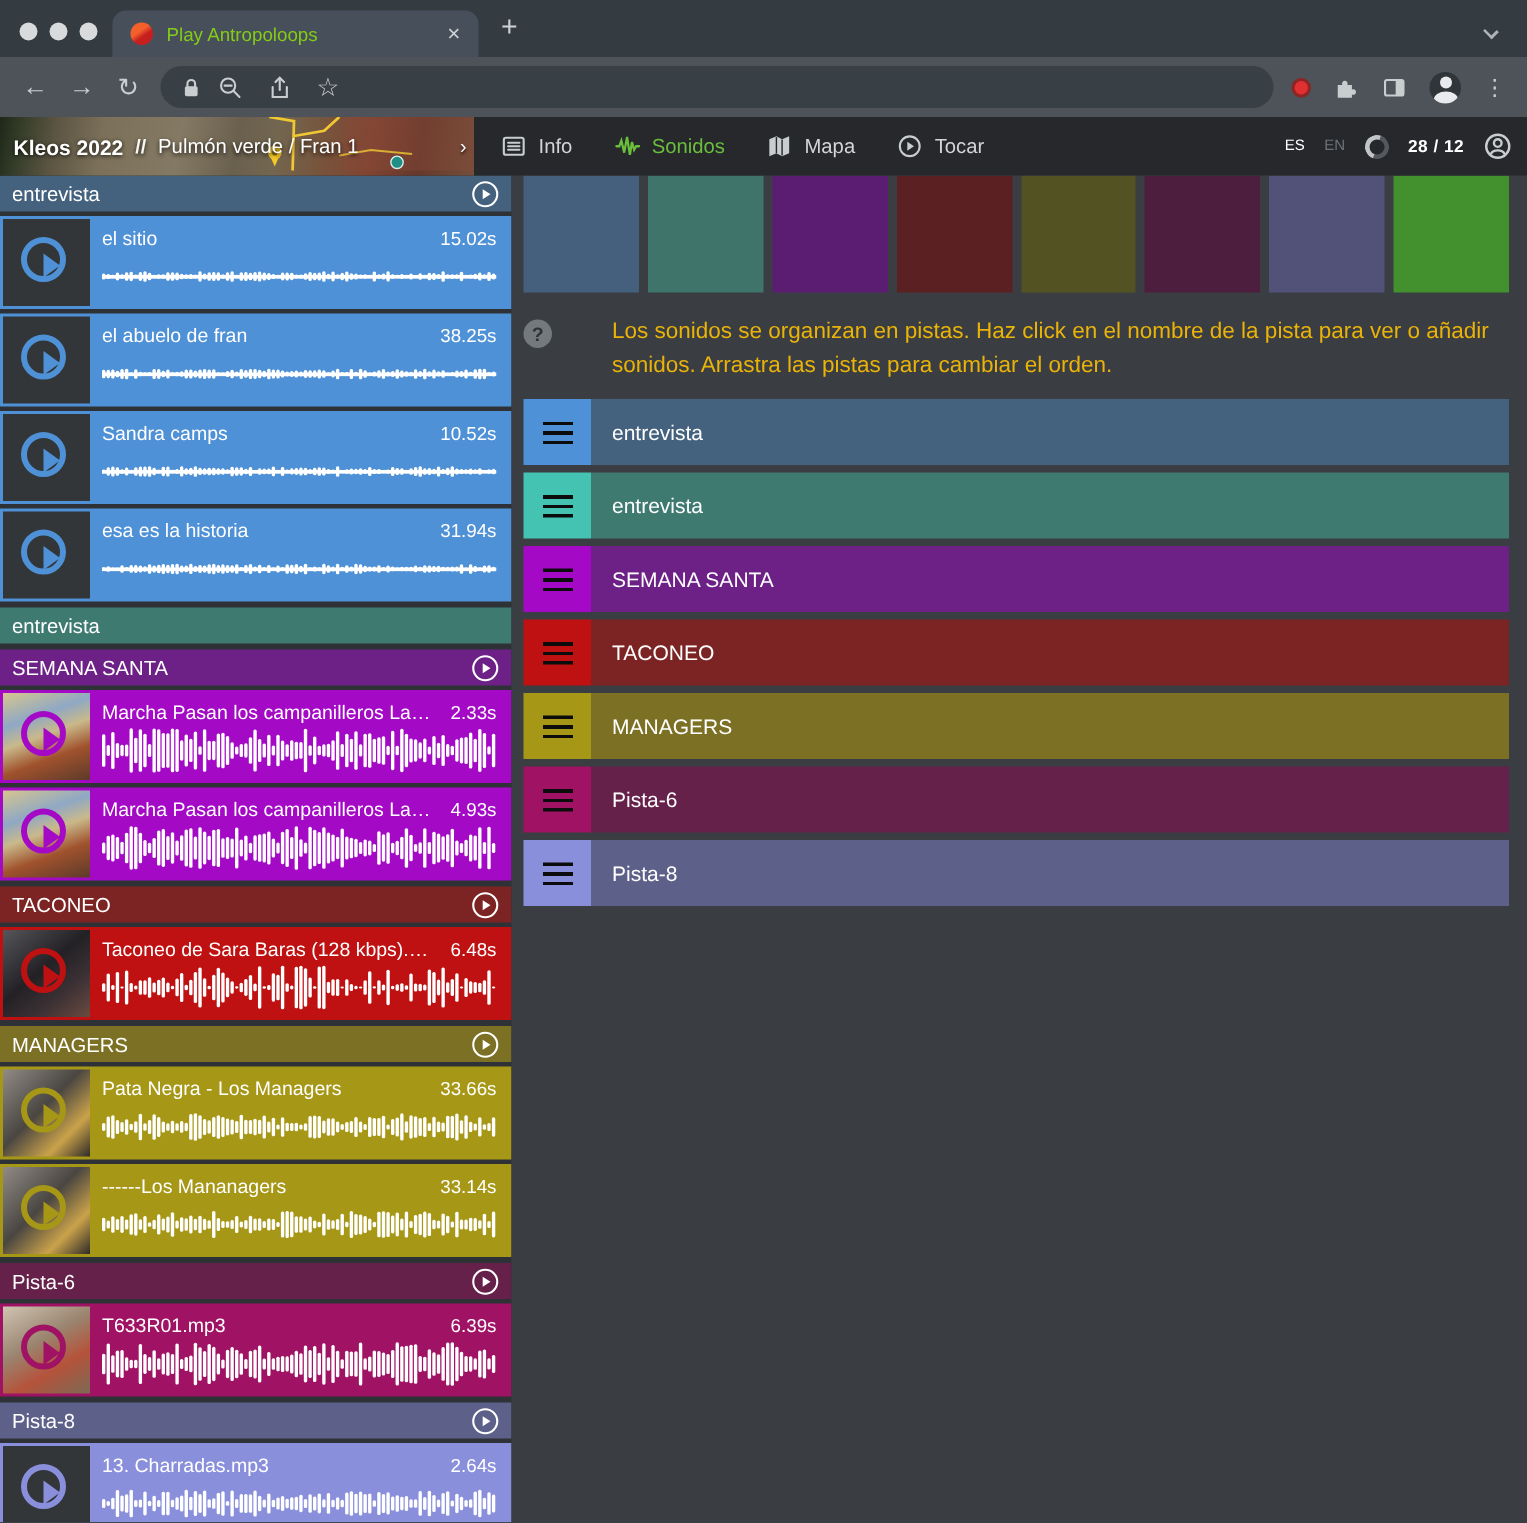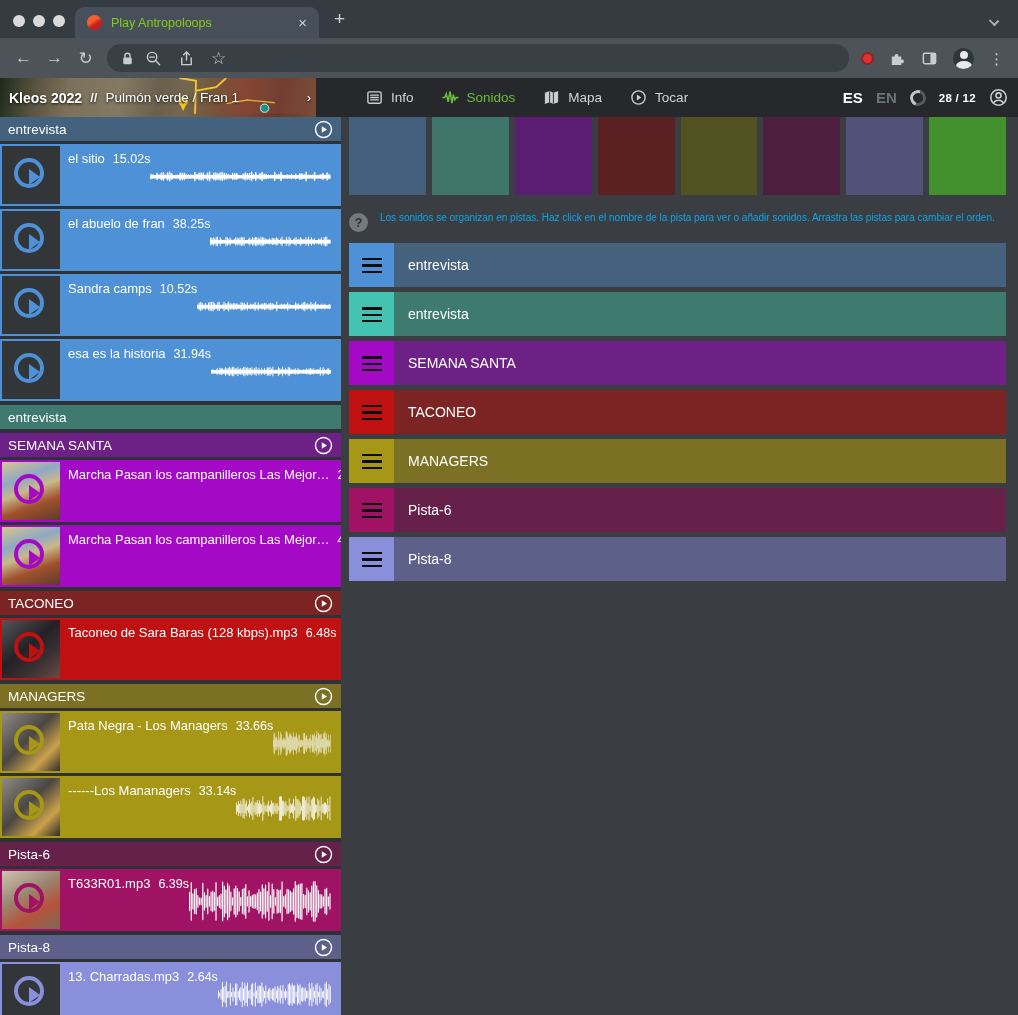--- a/index.html
+++ b/index.html
@@ -48,25 +48,25 @@
               linear-gradient(100deg,#27331f 0%,#475237 5%,#7b7258 12%,#a89878 22%,#b3a486 38%,
                               #8f8168 50%,#9b8a6b 58%,#a2704f 68%,#ae5a40 78%,#8a4a38 88%,#9c6a4d 100%); }
   .banner svg.overlay { position:absolute; inset:0; }
   .banner-text { position:absolute; inset:0; display:flex; align-items:center; gap:8px; padding-left:9px;
                  color:#fff; text-shadow:0 1px 3px rgba(0,0,0,.85); white-space:nowrap; }
   .banner-project { font-size:14px; font-weight:bold; }
   .banner-sep { font-size:13px; font-weight:bold; opacity:.95; }
   .banner-crumb { font-size:13.5px; }
   .banner-next { position:absolute; right:5px; top:0; height:100%; display:flex; align-items:center;
                  color:#fff; font-size:13px; text-shadow:0 1px 2px rgba(0,0,0,.8); }
-  .app-nav { display:flex; align-items:center; gap:28px; padding-left:18px;margin-left:32px; }
+  .app-nav { display:flex; align-items:center; gap:28px; padding-left:18px; }
   .nav-item { display:flex; align-items:center; gap:8px; color:#d2d4d6; font-size:13.5px; }
   .nav-item.active { color:#6abe3c; }
   .header-right { margin-left:auto; display:flex; align-items:center; gap:13px; padding-right:10px; }
-  .lang { font-size:15px; font-weight:bold; }
+  .lang { font-size:10px; font-weight:normal; }
   .lang-es { color:#ffffff; } .lang-en { color:#6d7377; }
   .donut { width:16px; height:16px; border-radius:50%; border:3px solid #55595d;
            border-left-color:#c2c5c7; border-top-color:#c2c5c7; transform:rotate(-25deg); }
   .counter { color:#fff; font-size:11.5px; font-weight:bold; letter-spacing:.3px; }
 
   
   .content { flex:1; display:flex; overflow:hidden; }
 
   
   .sidebar { width:341px; flex:none; background:#2e3236; overflow:hidden; }
@@ -81,36 +81,36 @@
   .thumb { width:58px; height:58px; flex:none; position:relative; background:#323639; overflow:hidden; }
   .thumb .play-o { position:absolute; left:50%; top:50%; width:30px; height:30px; margin:-17px 0 0 -17px;
                    border:4px solid var(--bright); border-radius:50%; }
   .thumb .play-o::after { content:""; position:absolute; left:11px; top:7px;
                           border-left:11px solid var(--bright);
                           border-top:8px solid transparent; border-bottom:8px solid transparent; }
   .thumb.photo-virgin  { background:linear-gradient(160deg,#d8c58e 0%,#8fa8c4 30%,#c9b98a 48%,#a0522d 70%,#5d3a2a 100%); }
   .thumb.photo-dancer  { background:linear-gradient(140deg,#55555a 0%,#232125 45%,#3a3034 70%,#6b4a3f 100%); }
   .thumb.photo-band    { background:linear-gradient(135deg,#908b85 0%,#4a4641 45%,#caa24a 75%,#2f2b28 100%); }
   .thumb.photo-building{ background:linear-gradient(150deg,#cfc4b2 0%,#9a8570 40%,#b5533b 68%,#7d6a55 100%); }
-  .clip-body { flex:1; min-width:0; padding:5px 8px 3px 8px; display:flex; flex-direction:row; }
+  .clip-body { flex:1; min-width:0; padding:5px 8px 3px 8px; display:flex; flex-direction:column; }
   .clip-top { display:flex; align-items:baseline; gap:8px; color:#fff; }
   .clip-title { flex:1; font-size:13px; white-space:nowrap; overflow:hidden; text-overflow:ellipsis; }
   .clip-dur { font-size:12.5px; flex:none; }
   .wave { flex:1; margin-top:1px; }
   .wave svg { display:block; width:100%; height:100%; }
 
   
   .main { flex:1; min-width:0; padding:0 12px 0 8px; overflow:hidden; }
   .swatches { display:flex; gap:6px; height:78px; }
   .swatch { flex:1; }
   .info-banner { display:flex; gap:12px; margin-top:15px; }
   .qmark { width:19px; height:19px; flex:none; margin-top:3px; border-radius:50%;
            background:#74797d; color:#2e3236; font-weight:bold; font-size:13px;
            display:flex; align-items:center; justify-content:center; }
-  .info-text { color:#0ea5e9; font-size:10px; line-height:1.5; }
+  .info-text { color:#eab308; font-size:15px; line-height:1.5;margin-left:28px; }
   .rows { margin-top:11px; }
   .track-row { display:flex; height:44px; margin-bottom:5px; }
   .row-handle { width:45px; flex:none; background:var(--bright);
                 display:flex; align-items:center; justify-content:center; }
   .hamburger { width:20px; height:15px;
                background:repeating-linear-gradient(#0c0c0c 0 2.5px, transparent 2.5px 6.5px); }
   .row-label { flex:1; background:var(--mid); display:flex; align-items:center;
                padding-left:14px; color:#fff; font-size:14px; }
 
   svg .st { stroke:#c9cdd0; stroke-width:1.5; fill:none; stroke-linecap:round; }

